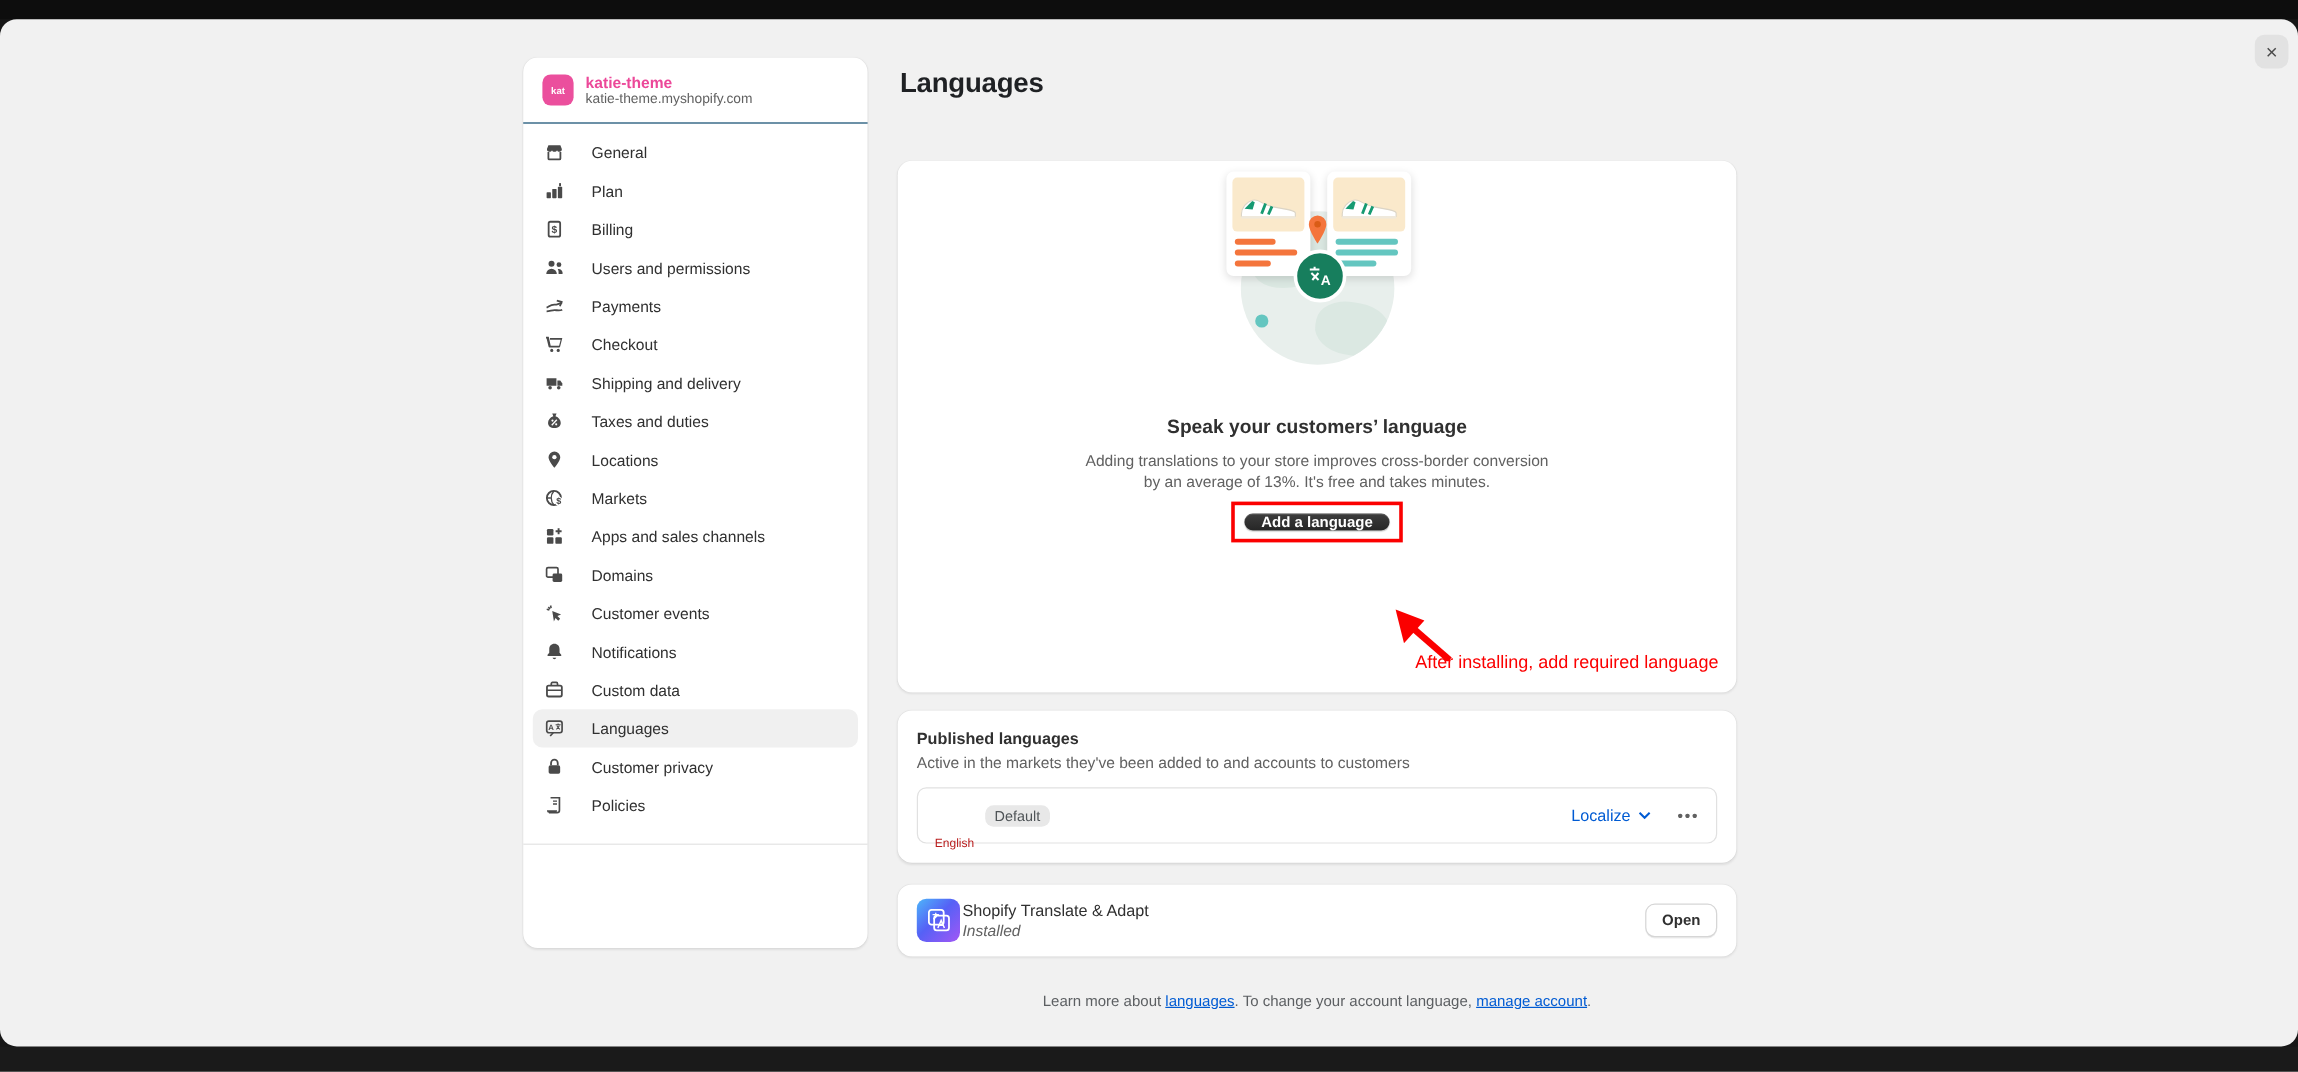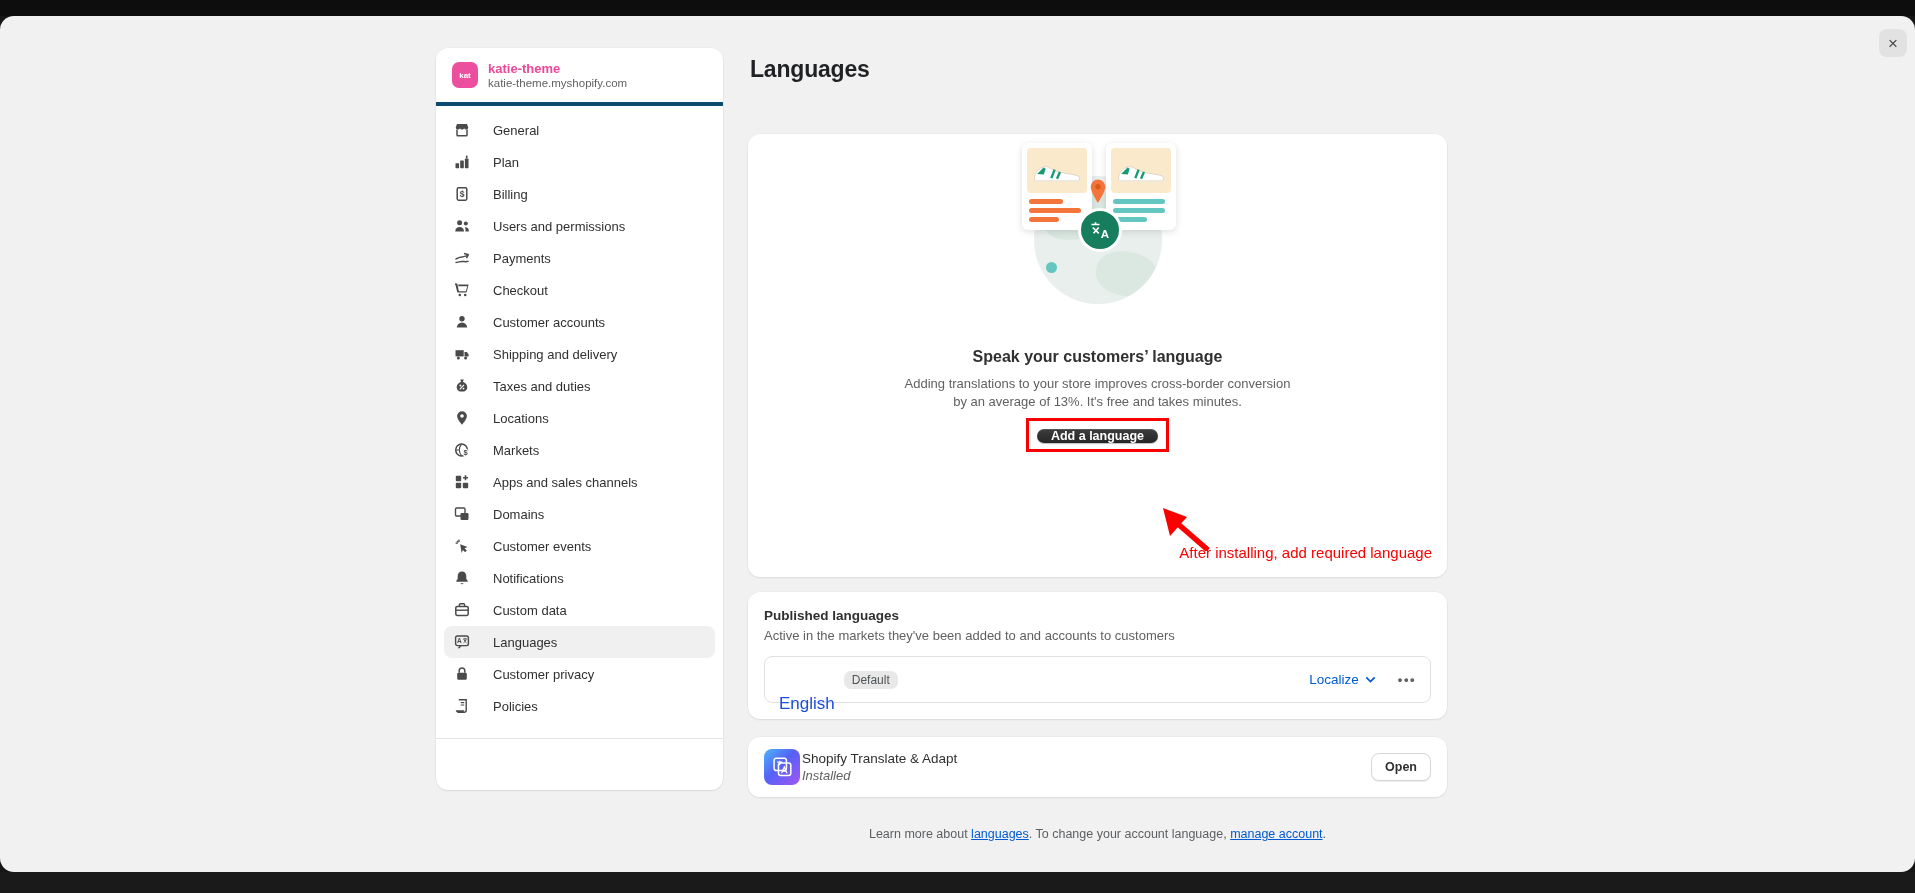--- a/index.html
+++ b/index.html
@@ -22,21 +22,21 @@
     font-size:17px; line-height:1; cursor:pointer; display:flex; align-items:center; justify-content:center;
     font-family:inherit;
   }
   
   .sidebar {
     position:absolute; left:436px; top:32px; width:287px; height:742px;
     background:#fff; border-radius:12px;
     box-shadow:0 1px 2px rgba(0,0,0,.08), 0 0 0 .5px rgba(0,0,0,.04);
     display:flex; flex-direction:column;
   }
-  .side-head { display:flex; align-items:center; gap:10px; padding:13px 16px; border-bottom:4px solid #0c4a6e; }
+  .side-head { display:flex; align-items:center; gap:10px; padding:13px 16px; border-bottom:1px solid #0c4a6e; }
   .avatar {
     width:26px; height:26px; border-radius:7px; background:var(--avatar-pink,#eb4f9d);
     color:#fff; font-size:8px; font-weight:bold; display:flex; align-items:center; justify-content:center;
   }
   .store-name { font-size:13px; font-weight:bold; color:#ec4899; }
   .store-domain { font-size:11.5px; color:#616161; margin-top:1px; }
   .side-items { padding:8px; }
   .side-item {
     display:flex; align-items:center; gap:23px; height:32px; padding:0 10px;
     border-radius:8px; font-size:13px; color:#303030; cursor:pointer;
@@ -92,21 +92,21 @@
   .red-arrow { position:absolute; left:410px; top:373px; }
   .red-note { position:absolute; right:15px; top:410px; font-size:15px; color:var(--annotation-red,#fb0000); }
   
   .card-pub { margin-top:15px; padding:16px; }
   .card-pub h3 { font-size:13.5px; font-weight:bold; color:#303030; }
   .pub-desc { margin-top:5px; font-size:13px; color:#616161; }
   .lang-row {
     margin-top:13px; border:1px solid #e1e1e1; border-radius:8px; height:47px;
     display:flex; align-items:center; padding:0 14px;
   }
-  .lang-name { font-size:17px; color:#1d4ed8;margin-top:48px; }
+  .lang-name { font-size:10px; color:#b91c1c;margin-top:48px; }
   .badge-default {
     margin-left:9px; background:#e8e8e8; color:#4f5457; font-size:12px;
     padding:2px 8px; border-radius:7px;
   }
   .spacer { flex:1; }
   .localize {
     display:flex; align-items:center; gap:6px; background:none; border:none; cursor:pointer;
     color:var(--accent-blue,#005bd3); font-size:13.5px; font-family:inherit;
   }
   .dots { margin-left:22px; background:none; border:none; cursor:pointer; color:#616161; font-size:13px; letter-spacing:1.5px; font-weight:bold; font-family:inherit; }
@@ -202,29 +202,20 @@
         </div>
         <div class="side-item">
           <span class="sicon">
             <svg viewBox="0 0 16 16" fill="currentColor">
               <path d="M1 1.6h2.3l1.6 7.6h7l1.3-5H4.3V2.6h10.3l-1.8 7.2a1 1 0 0 1-1 .8H4.1a1 1 0 0 1-1-.8L1.5 3H1z"></path>
               <circle cx="5.8" cy="13" r="1.3"></circle>
               <circle cx="11.2" cy="13" r="1.3"></circle>
             </svg>
           </span>
           <span class="slabel">Checkout</span>
-        </div>
-        <div class="side-item">
-          <span class="sicon">
-            <svg viewBox="0 0 16 16" fill="currentColor">
-              <circle cx="8" cy="4.8" r="2.7"></circle>
-              <path d="M2.8 13.6a5.2 5.2 0 0 1 10.4 0z"></path>
-            </svg>
-          </span>
-          <span class="slabel">Customer accounts</span>
         </div>
         <div class="side-item">
           <span class="sicon">
             <svg viewBox="0 0 16 16" fill="currentColor">
               <path d="M1.5 4.2h8.2v6.2H1.5z"></path>
               <path d="M10.5 6h2.4l1.7 2.6v1.8h-4.1z"></path>
               <circle cx="4.4" cy="12.1" r="1.5"></circle>
               <circle cx="11.6" cy="12.1" r="1.5"></circle>
             </svg>
           </span>

